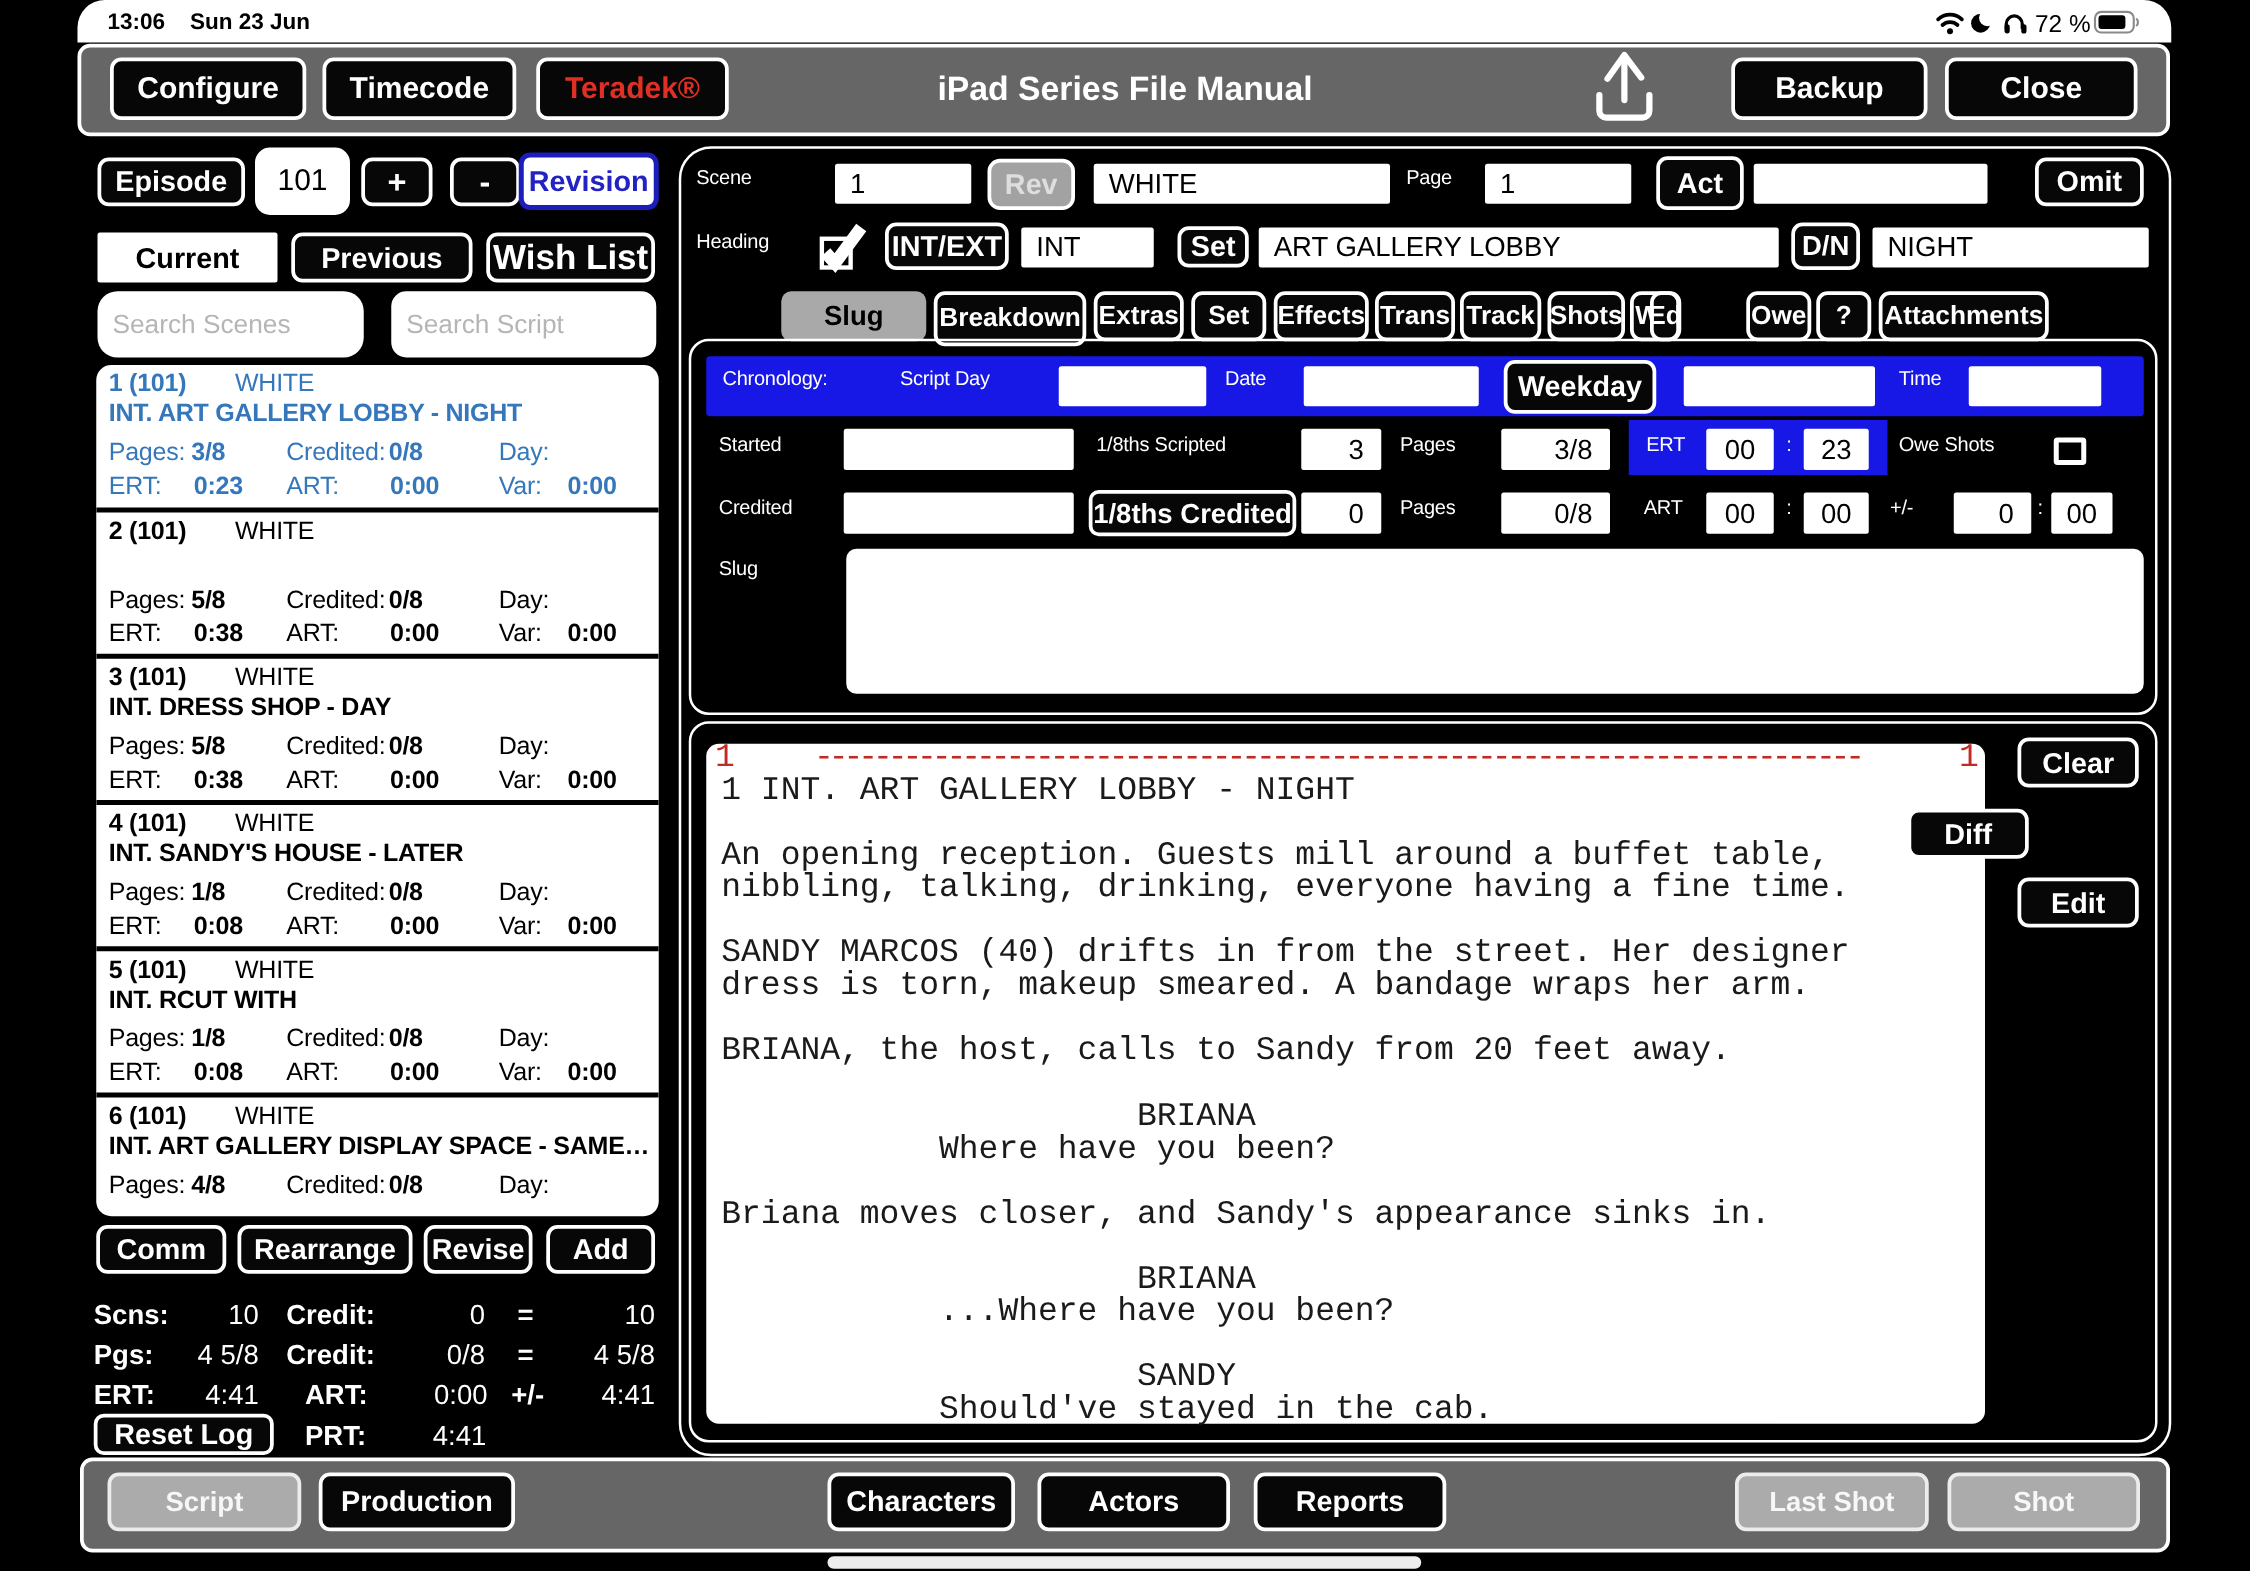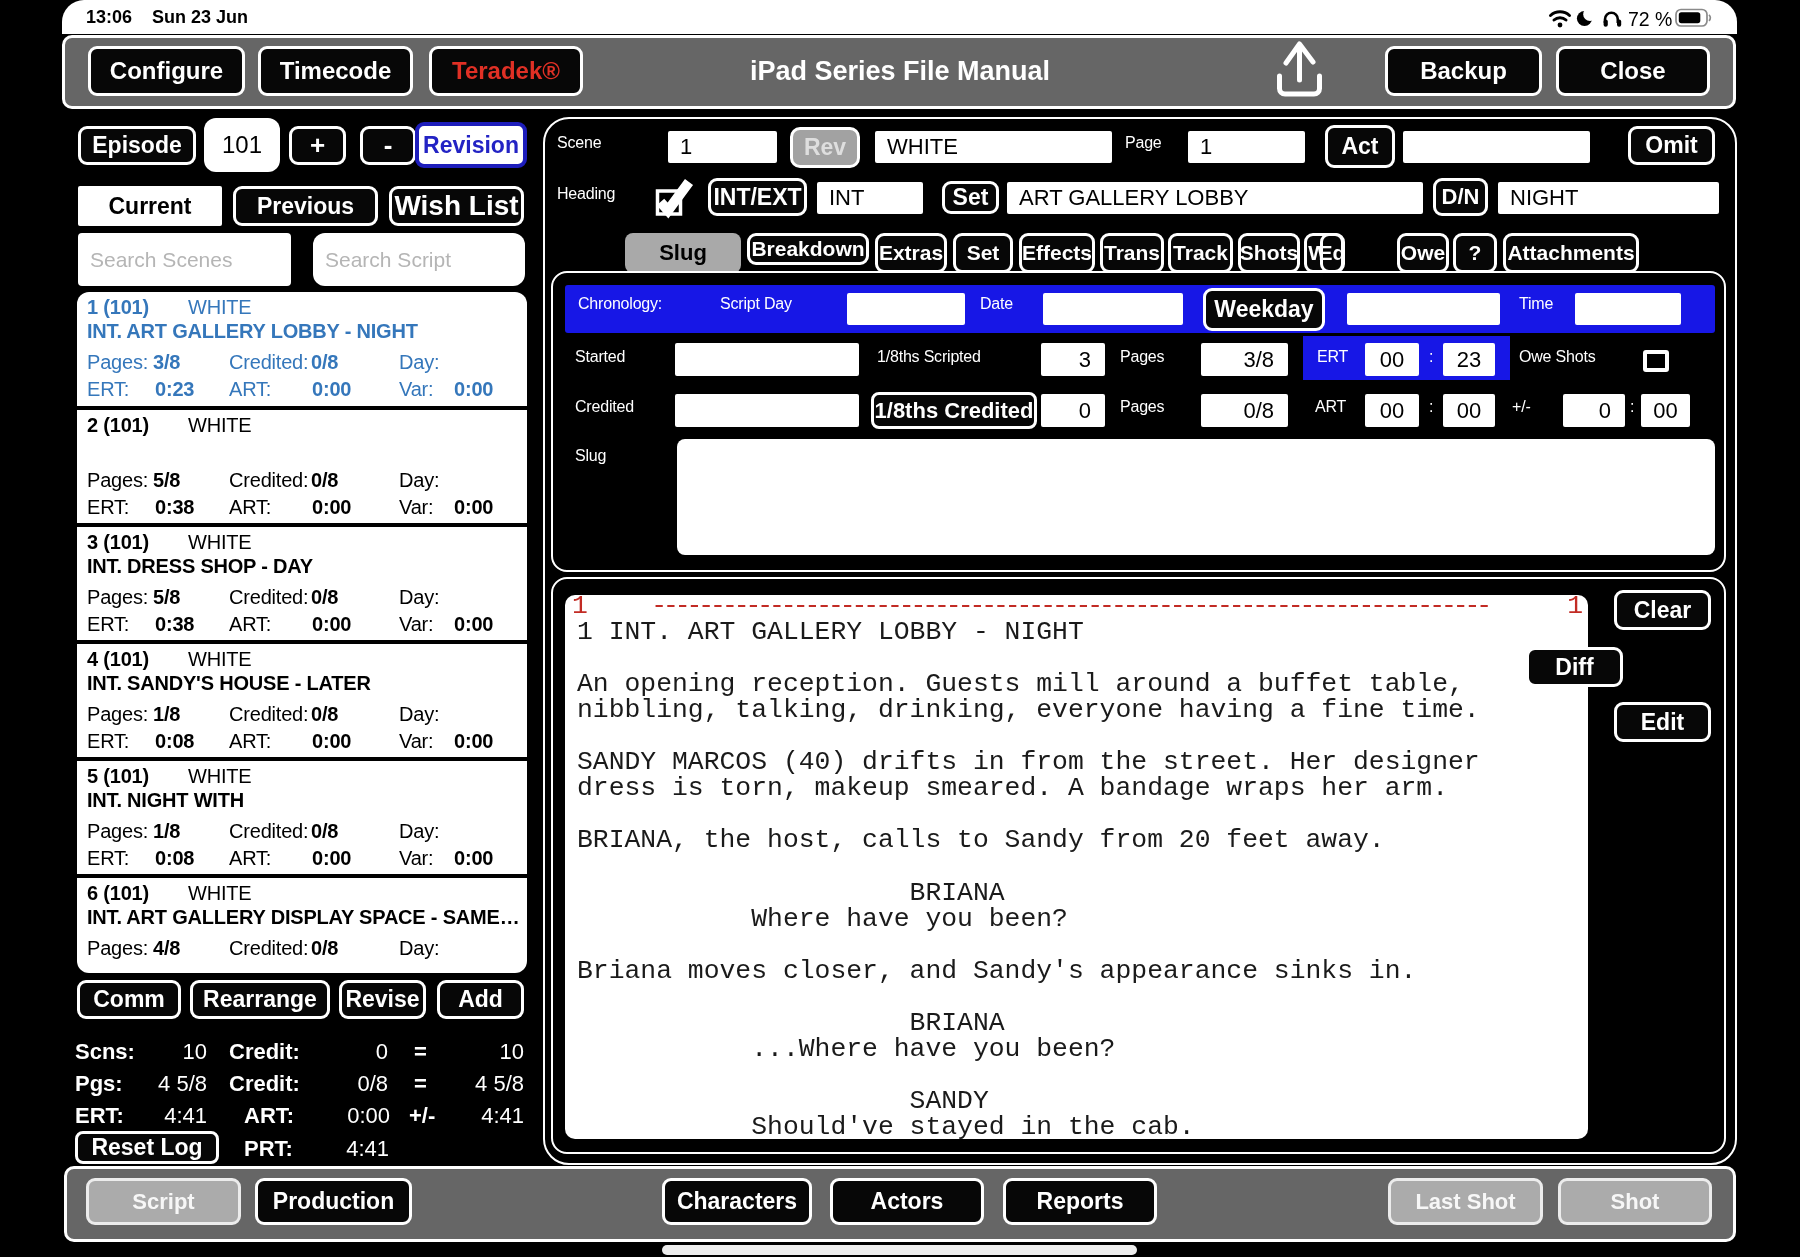--- a/index.html
+++ b/index.html
@@ -52,21 +52,21 @@
 <div class="btn" style="left:78px;top:126px;width:118px;height:39px;font-size:23px">Episode</div>
 <div class="inp" style="left:204px;top:118px;width:76px;height:54px;border-radius:12px;justify-content:center;padding-left:0;font-size:24px">101</div>
 <div class="btn" style="left:289px;top:126px;width:57px;height:39px;font-size:26px">+</div>
 <div class="btn" style="left:360px;top:126px;width:56px;height:39px;font-size:26px">-</div>
 <div class="abs" style="left:415px;top:122px;width:112px;height:46px;background:#fff;border:4px solid #1d1dbb;border-radius:9px;display:flex;align-items:center;justify-content:center;font-size:23px;font-weight:700;color:#2323c4">Revision</div>
 
 <div class="abs" style="left:78px;top:186px;width:144px;height:40px;background:#fff;border-radius:2px;display:flex;align-items:center;justify-content:center;font-size:23px;font-weight:700;color:#000">Current</div>
 <div class="btn" style="left:233px;top:186px;width:145px;height:40px;font-size:23px">Previous</div>
 <div class="btn" style="left:389px;top:186px;width:135px;height:40px;font-size:28px">Wish List</div>
 
-<div class="inp" style="left:78px;top:233px;width:213px;height:53px;border-radius:4px;color:#b5b5b5;font-size:21px">Search Scenes</div>
+<div class="inp" style="left:78px;top:233px;width:213px;height:53px;border-radius:16px;color:#b5b5b5;font-size:21px">Search Scenes</div>
 <div class="inp" style="left:313px;top:233px;width:212px;height:53px;border-radius:12px;color:#b5b5b5;font-size:21px">Search Script</div>
 
 <div class="abs" style="left:77px;top:292px;width:450px;height:681px;background:#fff;border-radius:12px;overflow:hidden;color:#000;font-size:20px;letter-spacing:-0.2px">
   <div style="position:relative;height:114px;color:#3577bb">
     <b class="abs" style="left:10px;top:4px">1 (101)</b>
       <span class="abs" style="left:111px;top:4px">WHITE</span>
     <b class="abs" style="left:10px;top:28px">INT. ART GALLERY LOBBY - NIGHT</b>
     <span class="abs" style="left:10px;top:59px">Pages:</span>
       <b class="abs" style="left:76px;top:59px">3/8</b>
       <span class="abs" style="left:152px;top:59px">Credited:</span>
@@ -122,21 +122,21 @@
     <span class="abs" style="left:10px;top:86px">ERT:</span>
       <b class="abs" style="left:78px;top:86px">0:08</b>
       <span class="abs" style="left:152px;top:86px">ART:</span>
       <b class="abs" style="left:235px;top:86px">0:00</b>
       <span class="abs" style="left:322px;top:86px">Var:</span>
       <b class="abs" style="left:377px;top:86px">0:00</b>
   </div>
   <div style="position:relative;height:117px;border-top:4px solid #000">
     <b class="abs" style="left:10px;top:4px">5 (101)</b>
       <span class="abs" style="left:111px;top:4px">WHITE</span>
-    <b class="abs" style="left:10px;top:28px">INT. NIGHT WITH</b>
+    <b class="abs" style="left:10px;top:28px">INT. RCUT WITH</b>
     <span class="abs" style="left:10px;top:59px">Pages:</span>
       <b class="abs" style="left:76px;top:59px">1/8</b>
       <span class="abs" style="left:152px;top:59px">Credited:</span>
       <b class="abs" style="left:234px;top:59px">0/8</b>
       <span class="abs" style="left:322px;top:59px">Day:</span>
     <span class="abs" style="left:10px;top:86px">ERT:</span>
       <b class="abs" style="left:78px;top:86px">0:08</b>
       <span class="abs" style="left:152px;top:86px">ART:</span>
       <b class="abs" style="left:235px;top:86px">0:00</b>
       <span class="abs" style="left:322px;top:86px">Var:</span>
@@ -201,21 +201,21 @@
   <path d="M7.5,25 L15,33.5 L36,5" fill="none" stroke="#fff" stroke-width="10"></path>
 </svg>
 <div class="btn" style="left:708px;top:178px;width:99px;height:38px;font-size:23px">INT/EXT</div>
 <div class="inp" style="left:817px;top:182px;width:106px;height:32px">INT</div>
 <div class="btn" style="left:942px;top:181px;width:57px;height:33px;font-size:23px">Set</div>
 <div class="inp" style="left:1007px;top:182px;width:416px;height:32px">ART GALLERY LOBBY</div>
 <div class="btn" style="left:1433px;top:178px;width:55px;height:38px;font-size:22px">D/N</div>
 <div class="inp" style="left:1498px;top:182px;width:221px;height:32px">NIGHT</div>
 
 <div class="abs" style="left:625px;top:233px;width:116px;height:40px;background:#a9a9a9;border-radius:8px;display:flex;align-items:center;justify-content:center;font-size:22px;font-weight:700;color:#000">Slug</div>
-<div class="btn" style="left:747px;top:233px;width:122px;height:32px">Breakdown</div>
+<div class="btn" style="left:747px;top:233px;width:122px;height:44px">Breakdown</div>
 <div class="btn" style="left:875px;top:233px;width:72px;height:40px">Extras</div>
 <div class="btn" style="left:953px;top:233px;width:60px;height:40px">Set</div>
 <div class="btn" style="left:1019px;top:233px;width:76px;height:40px">Effects</div>
 <div class="btn" style="left:1100px;top:233px;width:64px;height:40px">Trans</div>
 <div class="btn" style="left:1168px;top:233px;width:65px;height:40px">Track</div>
 <div class="btn" style="left:1238px;top:233px;width:62px;height:40px">Shots</div>
 <div class="btn" style="left:1304px;top:233px;width:41px;height:40px">WT</div>
 <div class="btn" style="left:1320px;top:233px;width:24px;height:40px">Ed</div>
 <div class="btn" style="left:1397px;top:233px;width:52px;height:40px">Owe</div>
 <div class="btn" style="left:1453px;top:233px;width:44px;height:40px">?</div>

